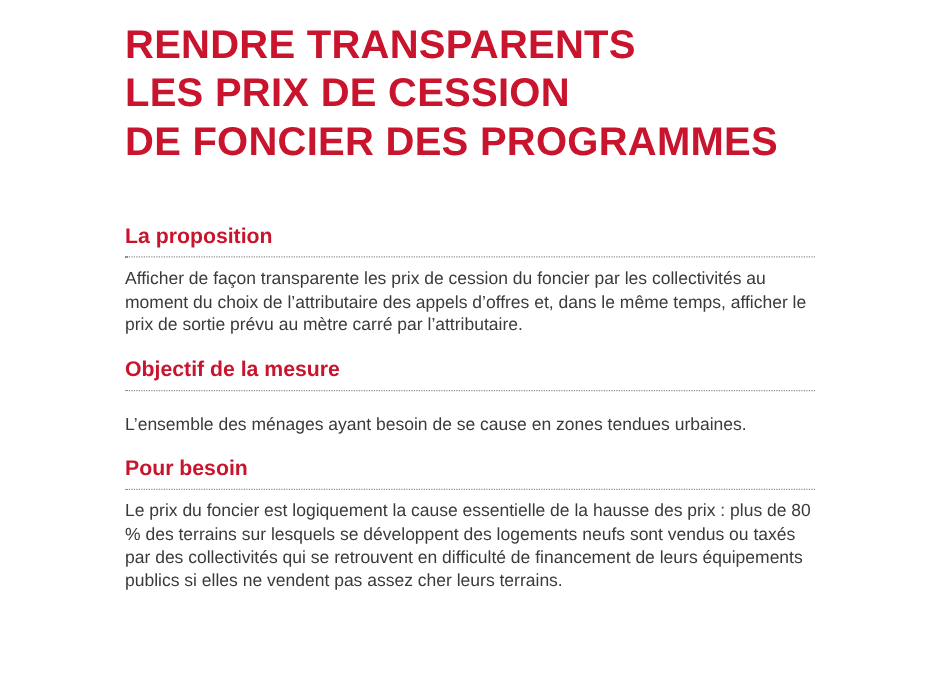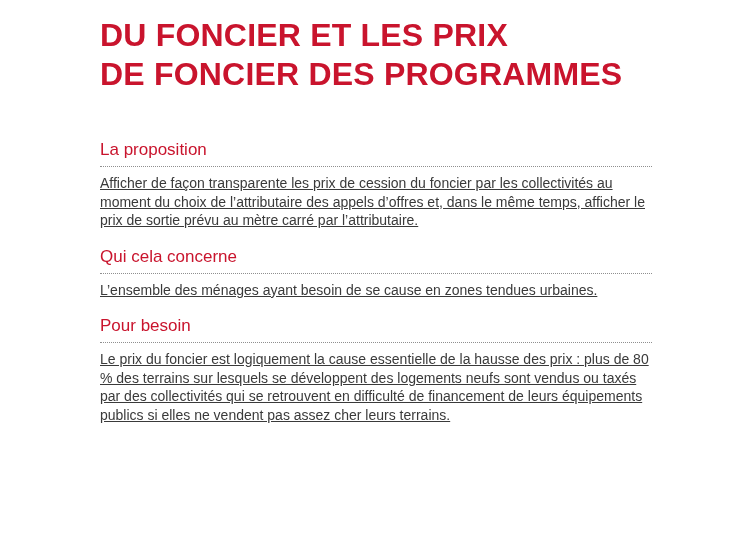--- a/index.html
+++ b/index.html
@@ -30,52 +30,52 @@
     white-space: nowrap;
   }
   .section {
     margin-bottom: 17px;
   }
   .section-heading {
     margin: 0;
     padding-bottom: 6px;
     color: #c9142d;
     font-size: 17px;
-    font-weight: 400;
+    font-weight: 700;
     border-bottom: 1px dotted #8f8f8f;
   }
   .section-body {
     margin: 7px 0 0 0;
     color: #3a3a3a;
     font-size: 14px;
     line-height: 18.5px;
     max-width: 552px;
-    text-decoration: underline;
   }
 </style>
 </head>
 <body>
 
 <div class="page">
 
   <h1 class="doc-title">
-    <span class="title-line">DU FONCIER ET LES PRIX</span>
+    <span class="title-line">RENDRE TRANSPARENTS</span>
+    <span class="title-line">LES PRIX DE CESSION</span>
     <span class="title-line">DE FONCIER DES PROGRAMMES</span>
   </h1>
 
   <section class="section">
     <h2 class="section-heading">La proposition</h2>
     <p class="section-body">Afficher de façon transparente les prix de cession du foncier par les collectivités au moment du choix de l’attributaire des appels d’offres et, dans le même temps, afficher le prix de sortie prévu au mètre carré par l’attributaire.</p>
   </section>
 
   <section class="section">
+    <h2 class="section-heading">Objectif de la mesure</h2>
   </section>
 
   <section class="section">
-    <h2 class="section-heading">Qui cela concerne</h2>
     <p class="section-body">L’ensemble des ménages ayant besoin de se cause en zones tendues urbaines.</p>
   </section>
 
   <section class="section">
     <h2 class="section-heading">Pour besoin</h2>
     <p class="section-body">Le prix du foncier est logiquement la cause essentielle de la hausse des prix : plus de 80 % des terrains sur lesquels se développent des logements neufs sont vendus ou taxés par des collectivités qui se retrouvent en difficulté de financement de leurs équipements publics si elles ne vendent pas assez cher leurs terrains.</p>
   </section>
 
 </div>
 

